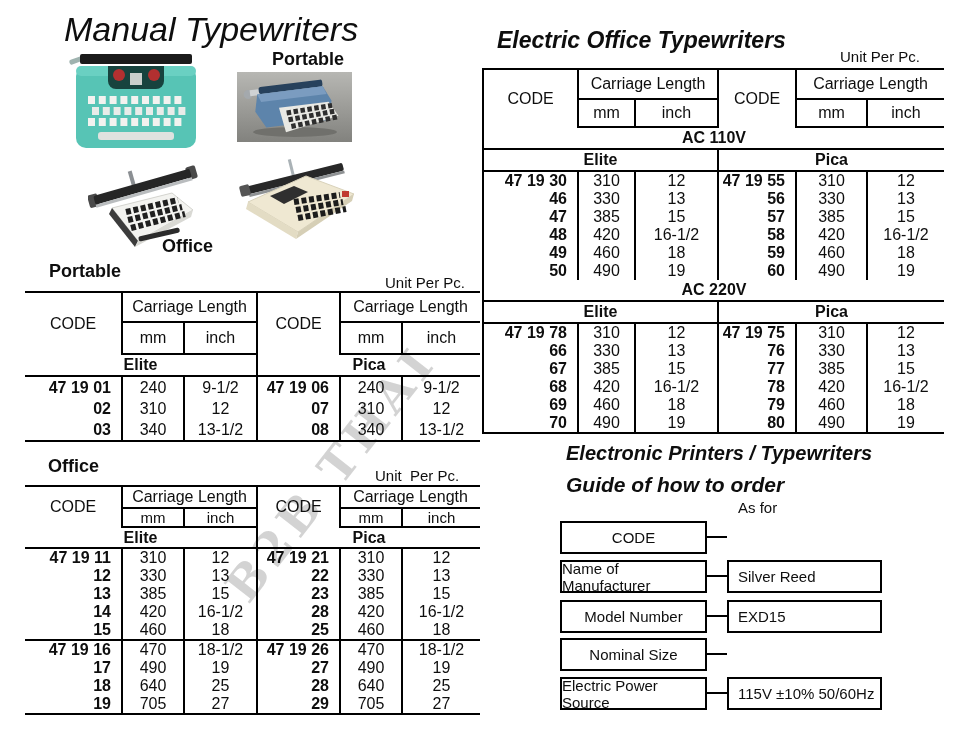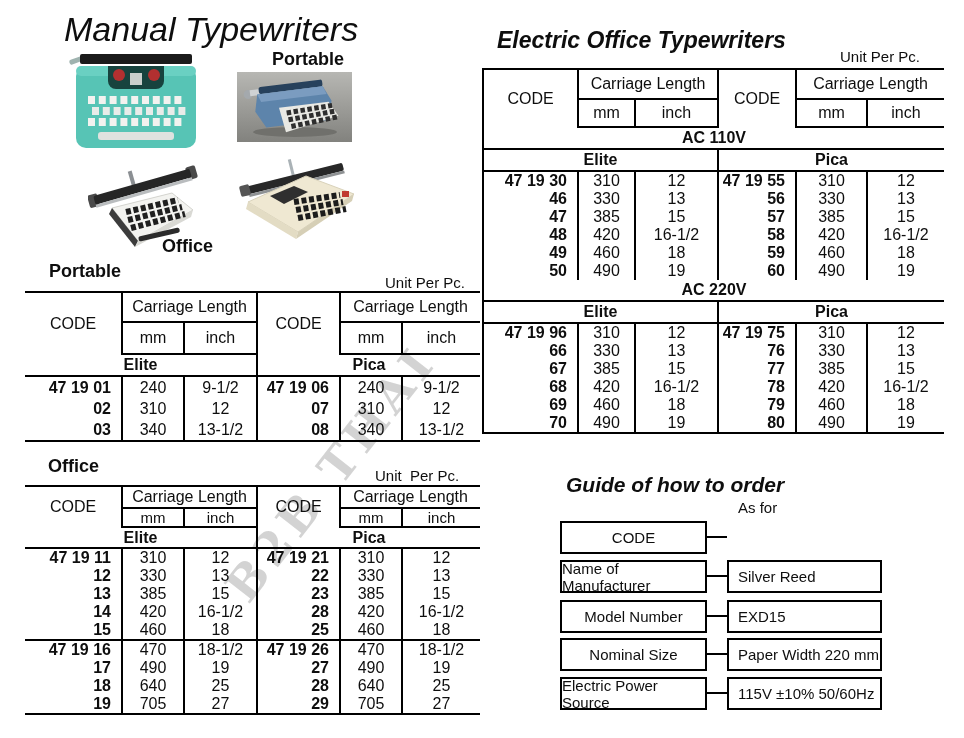--- a/index.html
+++ b/index.html
@@ -397,21 +397,21 @@
           <td class="c5">19</td>
         </tr>
         <tr class="voltage-row">
           <td colspan="6">AC 220V</td>
         </tr>
         <tr class="type-row">
           <td colspan="3">Elite</td>
           <td colspan="3" class="bl">Pica</td>
         </tr>
         <tr>
-          <td class="c0">47 19 96</td>
+          <td class="c0">47 19 78</td>
           <td class="c1">310</td>
           <td class="c2">12</td>
           <td class="c3">47 19 75</td>
           <td class="c4">310</td>
           <td class="c5">12</td>
         </tr>
         <tr>
           <td class="c0">66</td>
           <td class="c1">330</td>
           <td class="c2">13</td>
@@ -447,20 +447,21 @@
           <td class="c0">70</td>
           <td class="c1">490</td>
           <td class="c2">19</td>
           <td class="c3">80</td>
           <td class="c4">490</td>
           <td class="c5">19</td>
         </tr>
       </tbody>
   </table>
 
+  <div class="abs sec-title" style="left:566px;top:442px;z-index:2">Electronic Printers / Typewriters</div>
   <div class="abs guide-sub" style="left:566px;top:473px;z-index:2">Guide of how to order</div>
   <div class="abs asfor-label" style="left:738px;top:499px;z-index:2">As for</div>
 
   <div class="abs" style="left:560px;top:521px;width:315px;height:190px;z-index:2">
     <div class="guide-row" style="top:0">
       <div class="gbox lbl">CODE</div>
       <div class="gconnect"></div>
     </div>
     <div class="guide-row" style="top:39px">
       <div class="gbox lbl">Name of Manufacturer</div>
@@ -468,21 +469,20 @@
       <div class="gbox val">Silver Reed</div>
     </div>
     <div class="guide-row" style="top:79px">
       <div class="gbox lbl">Model Number</div>
       <div class="gconnect"></div>
       <div class="gbox val">EXD15</div>
     </div>
     <div class="guide-row" style="top:117px">
       <div class="gbox lbl">Nominal Size</div>
       <div class="gconnect"></div>
-      <div class="gbox val">Paper Width 220 mm</div>
     </div>
     <div class="guide-row" style="top:156px">
       <div class="gbox lbl">Electric Power Source</div>
       <div class="gconnect"></div>
       <div class="gbox val">115V ±10% 50/60Hz</div>
     </div>
   </div>
 
 </div>
 

